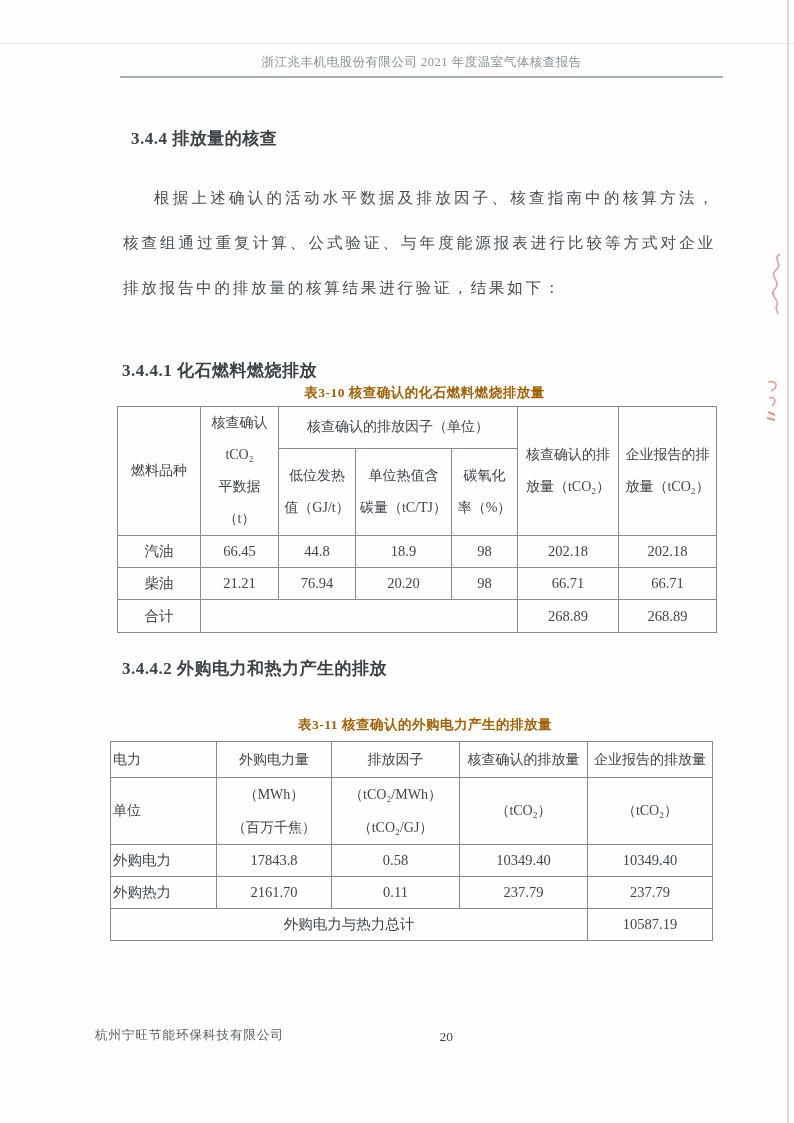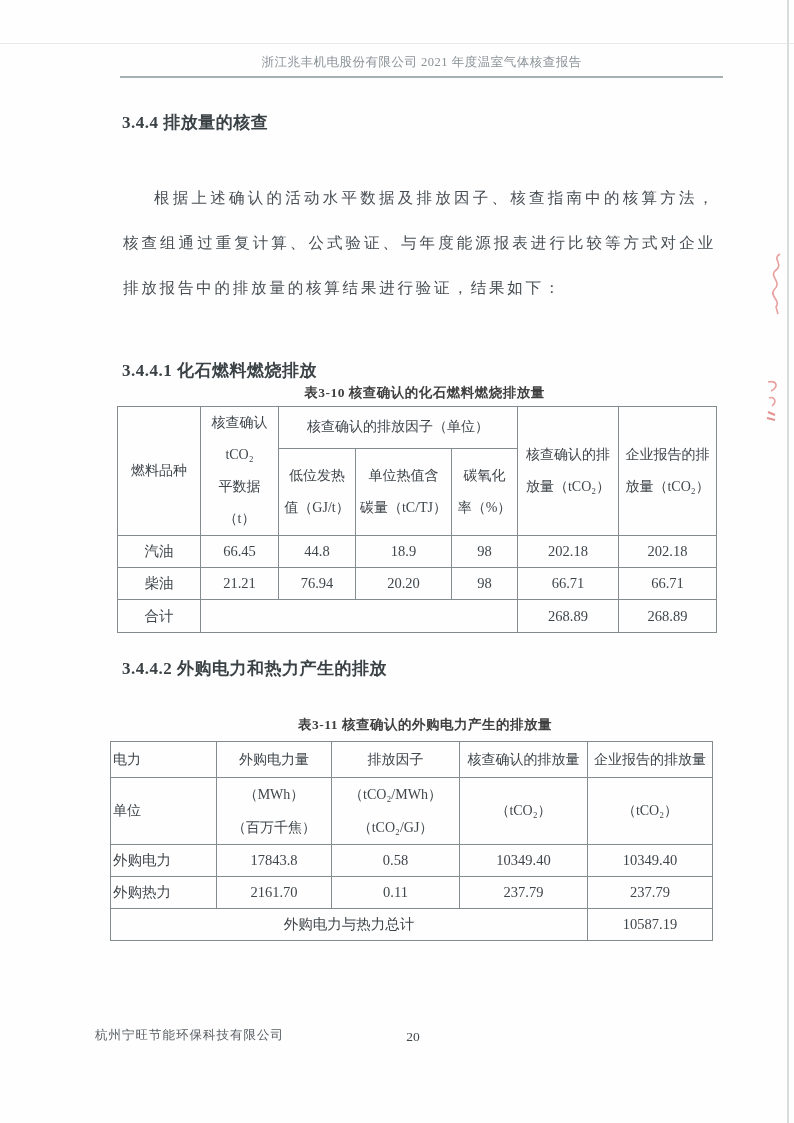--- a/index.html
+++ b/index.html
@@ -24,34 +24,34 @@
     font-size: 12.5px; color: #8a9296; letter-spacing: 0.5px;
   }
   .header-rule { top: 76px; left: 120px; width: 603px; height: 2px; background: #a6afb2; }
 
   
   .sec-heading {
     left: 122px;
     font-weight: bold; color: #3b4246; font-size: 17px; letter-spacing: 0.5px;
     white-space: nowrap;
   }
-  .h-344  { top: 111px; }
+  .h-344  { top: 127px; margin-left: 9px; }
   .h-3441 { top: 327px; margin-top: 32px; }
   .h-3442 { top: 657px; }
 
   
   .para {
     top: 175px; left: 123px; width: 593px;
     font-size: 15.5px; line-height: 45px; letter-spacing: 2.8px;
     text-align: justify; text-indent: 31px; color: #474e53;
   }
 
   
   .tbl-caption {
-    text-align: center; font-weight: bold; font-size: 13.5px; color: #404040;
+    text-align: center; font-weight: bold; font-size: 13.5px; color: #a16207;
     letter-spacing: 0.5px;
   }
   .cap1 { top: 384px; left: 117px; width: 615px; }
   .cap2 { top: 716px; left: 110px; width: 630px; }
 
   
   table { border-collapse: collapse; table-layout: fixed; }
   td, th {
     border: 1px solid #848b8f;
     text-align: center; vertical-align: middle;
@@ -76,21 +76,21 @@
   .t2 .r-t  { height: 32px; }
   .t2 .cell-left { text-align: left; }
 
   
   .footer-company {
     top: 1027px; left: 95px;
     font-family: "Liberation Sans", "DejaVu Sans", sans-serif;
     font-size: 12.5px; color: #565c60; letter-spacing: 1px;
   }
   .page-number {
-    top: 1029px; left: 373px; width: 80px; text-align: center;
+    top: 1029px; left: 373px; width: 80px; text-align: right;
     font-size: 13.5px; color: #41484c;
   }
 
   
   .pen-mark { opacity: 0.75; }
   .pm1 { top: 252px; left: 766px; }
   .pm2 { top: 378px; left: 762px; }
 </style>
 </head>
 <body>

